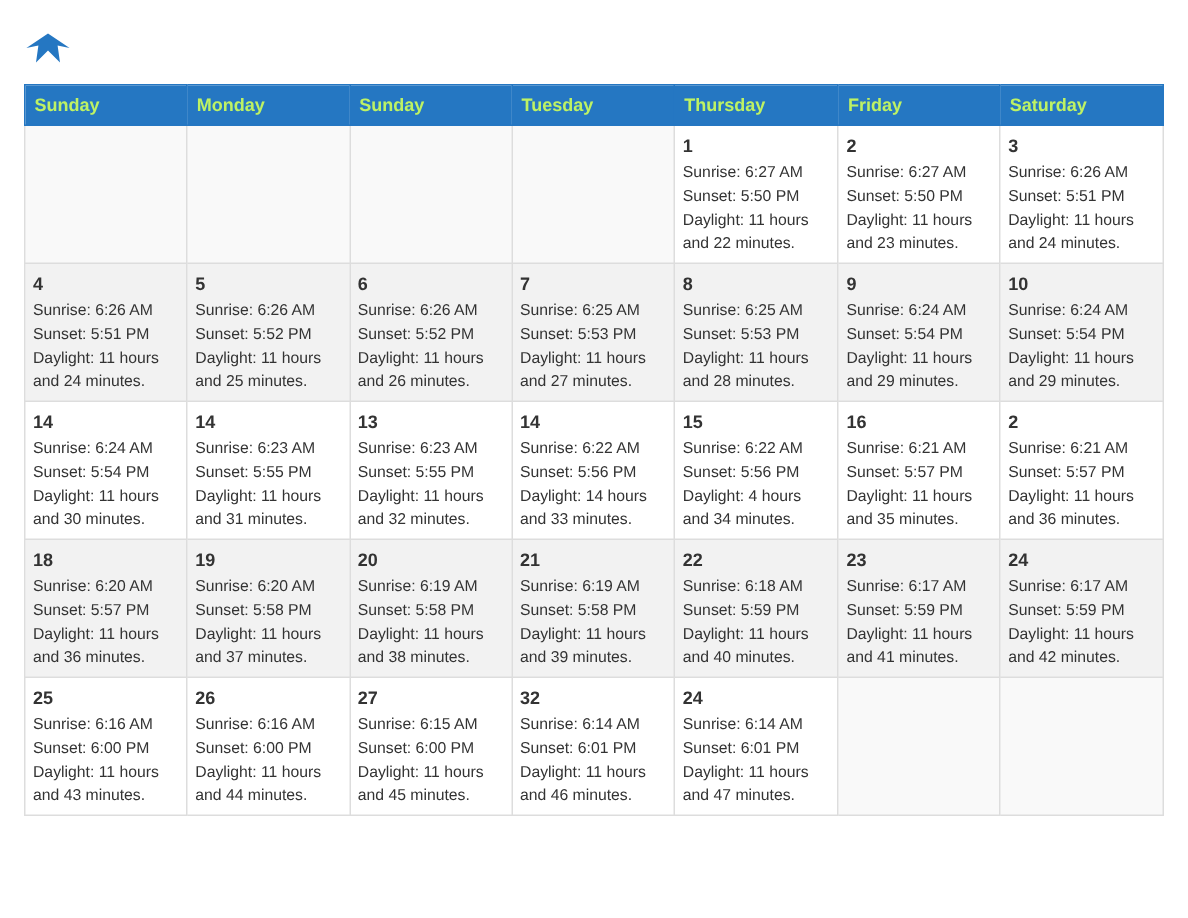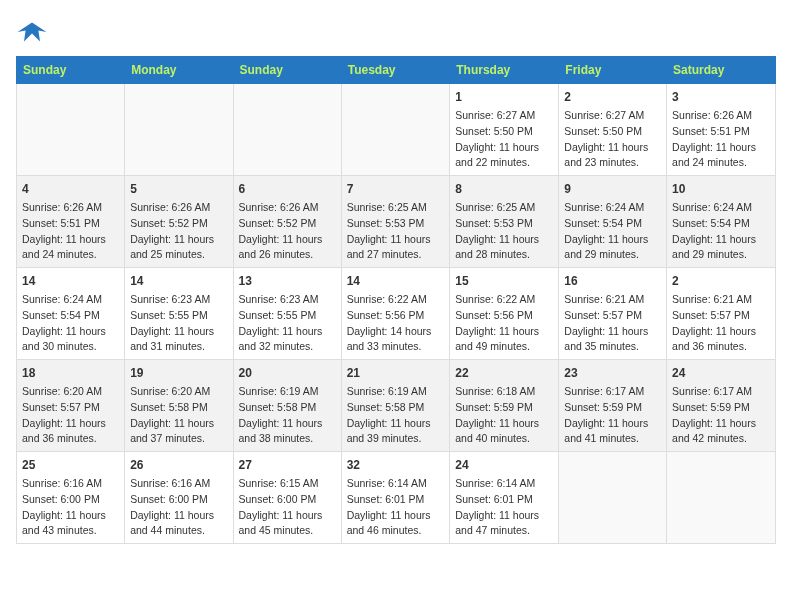--- a/index.html
+++ b/index.html
@@ -208,21 +208,21 @@
         <td>
           <span class="day-num">14</span>
           <div>Sunrise: 6:22 AM</div>
           <div>Sunset: 5:56 PM</div>
           <div>Daylight: 14 hours and 33 minutes.</div>
         </td>
         <td>
           <span class="day-num">15</span>
           <div>Sunrise: 6:22 AM</div>
           <div>Sunset: 5:56 PM</div>
-          <div>Daylight: 11 hours and 49 minutes.</div>
+          <div>Daylight: 4 hours and 34 minutes.</div>
         </td>
         <td>
           <span class="day-num">16</span>
           <div>Sunrise: 6:21 AM</div>
           <div>Sunset: 5:57 PM</div>
           <div>Daylight: 11 hours and 35 minutes.</div>
         </td>
         <td>
           <span class="day-num">2</span>
           <div>Sunrise: 6:21 AM</div>

